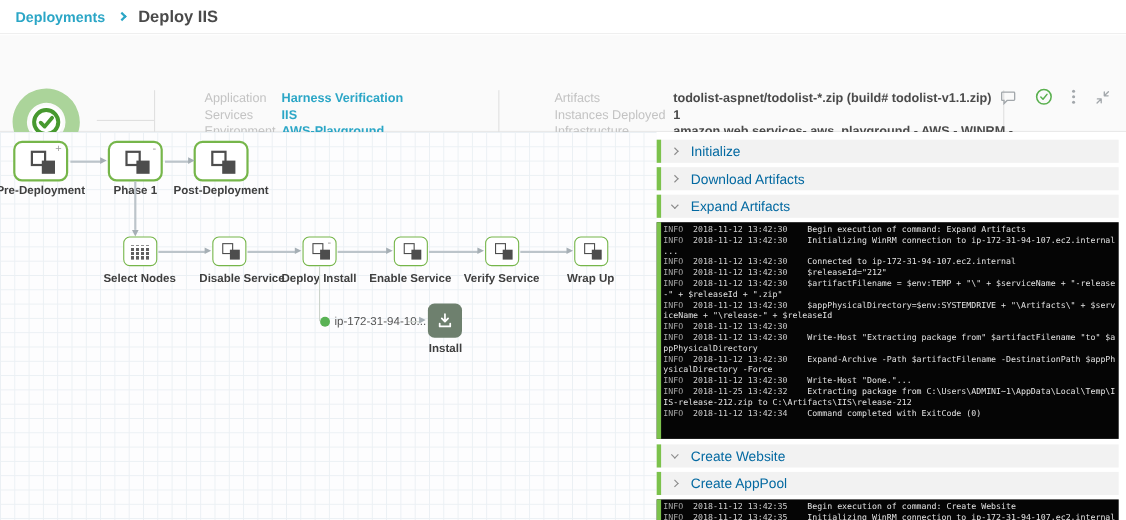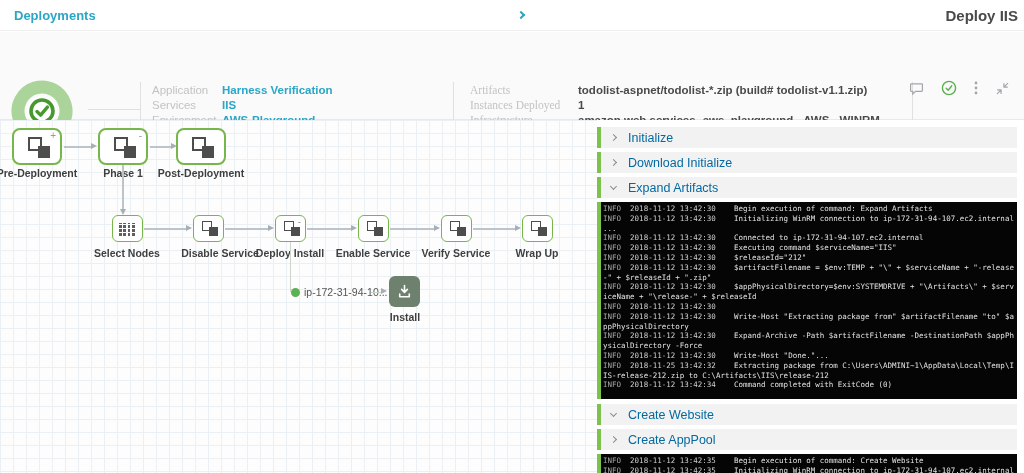--- a/index.html
+++ b/index.html
@@ -2,41 +2,41 @@
 <html><head>
 <meta charset="utf-8">
 <style>
   * { margin:0; padding:0; box-sizing:border-box; }
   html,body { width:1024px; height:473px; overflow:hidden; background:#fff;
               font-family:"Liberation Sans", sans-serif; }
   .app { position:relative; width:1024px; height:473px; background:#fff; }
 
   
   .crumbbar { position:absolute; left:0; top:0; width:1024px; height:31px; background:#fff;
-              border-bottom:1px solid #efefef; display:flex; align-items:center; padding-left:14px;justify-content:space-between; }
+              border-bottom:1px solid #efefef; display:flex; align-items:center; padding-left:14px; }
   .crumb-root { color:#2ba6c6; font-size:13px; font-weight:bold; cursor:pointer; }
   .chev { display:inline-block; width:6px; height:6px; border-right:2px solid #2ba6c6;
           border-bottom:2px solid #2ba6c6; transform:rotate(-45deg); margin:0 12px 0 12px; }
   .crumb-current { color:#4a4a4a; font-size:15px; font-weight:bold; margin-right:6px; }
   .crumb-suffix { color:#9b9b9b; font-size:11px; padding-top:2px; }
 
   
   .header { position:absolute; left:0; top:32px; width:1024px; height:88px; background:#fafafa;
             border-bottom:1px solid #e9e9e9; }
   .donut { position:absolute; left:10px; top:47px; }
   .hline { position:absolute; background:#e0e0e0; }
-  .fields { position:absolute; font-size:11.5px; }
+  .fields { position:absolute; font-size:11.5px;margin-left:34px; }
   .frow { display:flex; height:15px; align-items:center; }
   .flabel { color:#c3c3c3; display:inline-block; }
   .fvalue { color:#4a4a4a; font-weight:bold; }
   .fvalue.link { color:#2ba6c6; cursor:pointer; }
   .fields-left { left:152px; top:50px; }
   .fields-left .flabel { width:70px; }
   .fields-right { left:470px; top:50px; }
-  .fields-right .flabel { width:108px;font-family:Liberation Serif, serif; }
+  .fields-right .flabel { width:108px; }
   .hicons { position:absolute; right:14px; top:48px; display:flex; gap:17px; align-items:center; }
   .hicon { cursor:pointer; display:flex; align-items:center; }
 
   
   .canvas { position:absolute; left:0; top:120px; width:597px; height:353px;
             background-color:#fdfdfe;
             background-image:linear-gradient(#ebf0f4 1px, transparent 1px),
                              linear-gradient(90deg,#ebf0f4 1px, transparent 1px);
             background-size:13px 13px; }
 
@@ -263,32 +263,31 @@
   <div class="rpanel">
     <div class="spacer-top"></div>
 
     <div class="section-h">
       <span class="schev"></span>
       <span class="stitle">Initialize</span>
     </div>
 
     <div class="section-h">
       <span class="schev"></span>
-      <span class="stitle">Download Initialize</span>
+      <span class="stitle">Download Artifacts</span>
     </div>
 
     <div class="section-h open">
       <span class="schev"></span>
       <span class="stitle">Expand Artifacts</span>
     </div>
     <div class="console console-1">
         <div class="log-line"><span class="lv">INFO</span><span class="ts">  2018-11-12 13:42:30    </span><span class="msg">Begin execution of command: Expand Artifacts</span></div>
         <div class="log-line"><span class="lv">INFO</span><span class="ts">  2018-11-12 13:42:30    </span><span class="msg">Initializing WinRM connection to ip-172-31-94-107.ec2.internal ...</span></div>
         <div class="log-line"><span class="lv">INFO</span><span class="ts">  2018-11-12 13:42:30    </span><span class="msg">Connected to ip-172-31-94-107.ec2.internal</span></div>
-        <div class="log-line"><span class="lv">INFO</span><span class="ts">  2018-11-12 13:42:30    </span><span class="msg">Executing command $serviceName="IIS"</span></div>
         <div class="log-line"><span class="lv">INFO</span><span class="ts">  2018-11-12 13:42:30    </span><span class="msg">$releaseId="212"</span></div>
         <div class="log-line"><span class="lv">INFO</span><span class="ts">  2018-11-12 13:42:30    </span><span class="msg">$artifactFilename = $env:TEMP + "\" + $serviceName + "-release-" + $releaseId + ".zip"</span></div>
         <div class="log-line"><span class="lv">INFO</span><span class="ts">  2018-11-12 13:42:30    </span><span class="msg">$appPhysicalDirectory=$env:SYSTEMDRIVE + "\Artifacts\" + $serviceName + "\release-" + $releaseId</span></div>
         <div class="log-line"><span class="lv">INFO</span><span class="ts">  2018-11-12 13:42:30    </span><span class="msg"></span></div>
         <div class="log-line"><span class="lv">INFO</span><span class="ts">  2018-11-12 13:42:30    </span><span class="msg">Write-Host "Extracting package from" $artifactFilename "to" $appPhysicalDirectory</span></div>
         <div class="log-line"><span class="lv">INFO</span><span class="ts">  2018-11-12 13:42:30    </span><span class="msg">Expand-Archive -Path $artifactFilename -DestinationPath $appPhysicalDirectory -Force</span></div>
         <div class="log-line"><span class="lv">INFO</span><span class="ts">  2018-11-12 13:42:30    </span><span class="msg">Write-Host "Done."...</span></div>
         <div class="log-line"><span class="lv">INFO</span><span class="ts">  2018-11-25 13:42:32    </span><span class="msg">Extracting package from C:\Users\ADMINI~1\AppData\Local\Temp\IIS-release-212.zip to C:\Artifacts\IIS\release-212</span></div>
         <div class="log-line"><span class="lv">INFO</span><span class="ts">  2018-11-12 13:42:34    </span><span class="msg">Command completed with ExitCode (0)</span></div>
       </div>

